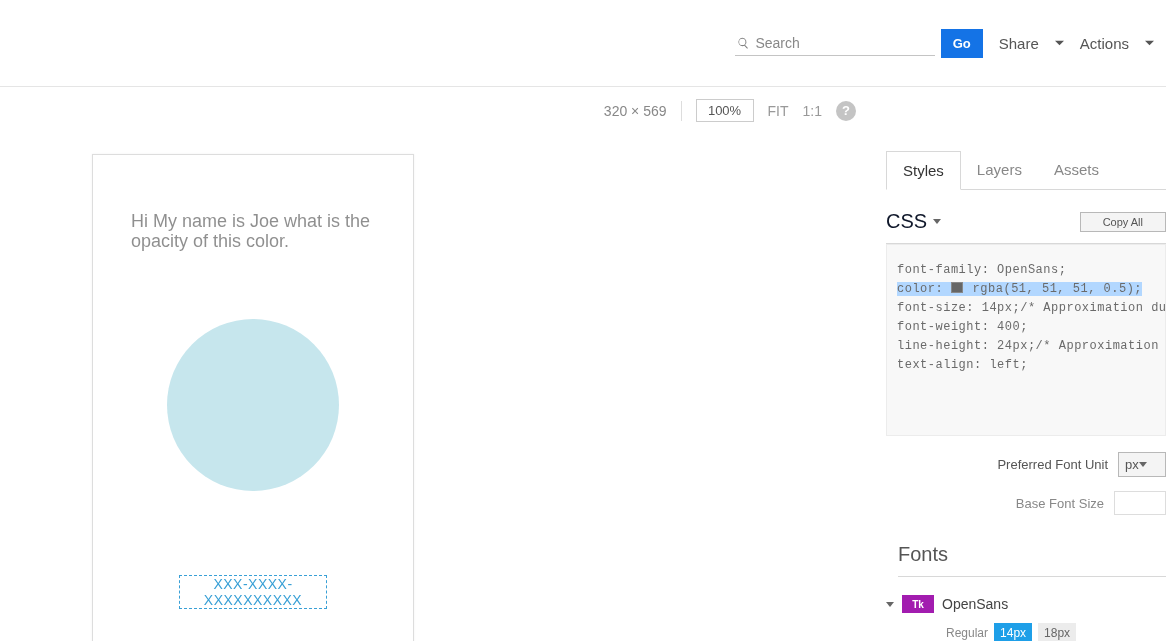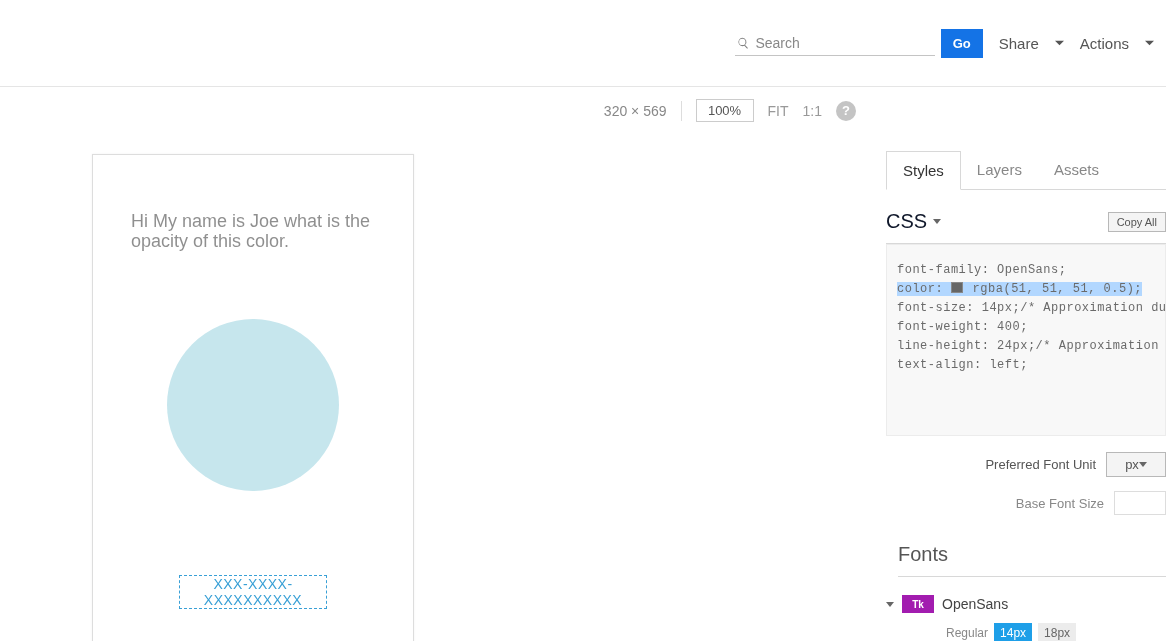--- a/index.html
+++ b/index.html
@@ -23,26 +23,26 @@
   .artboard { width: 322px; height: 490px; border: 1px solid #ddd; box-shadow: 0 0 2px rgba(0,0,0,0.06); padding: 56px 38px 0 38px; }
   .intro-text { font-size: 18px; line-height: 1.12; color: rgba(51,51,51,0.55); }
   .circle { width: 172px; height: 172px; border-radius: 50%; background: #c6e6ed; margin: 68px auto 0 auto; }
   .xxx-text { margin-top: 84px; text-align: center; font-size: 14px; letter-spacing: 0.5px; color: #39a0d6; border: 1px dashed #39a0d6; width: 148px; margin-left: auto; margin-right: auto; padding: 0 1px; }
   .side-panel { width: 280px; padding-top: 17px; }
   .tabs { display: flex; border-bottom: 1px solid #d8d8d8; }
   .tab { padding: 10px 16px; color: #888; font-size: 15px; cursor: pointer; }
   .tab.active { color: #333; border: 1px solid #d8d8d8; border-bottom: 1px solid #fff; margin-bottom: -1px; background: #fff; }
   .css-header { display: flex; align-items: center; justify-content: space-between; padding: 20px 0 10px 0; border-bottom: 1px solid #d8d8d8; }
   .css-label { display: flex; align-items: center; font-size: 20px; color: #0f172a; gap: 6px; }
-  .copyall-btn { border: 1px solid #b8b8b8; background: #f4f4f4; font-size: 11px; color: #555; padding: 3px 8px; cursor: pointer; }
+  .copyall-btn { border: 1px solid #b8b8b8; background: #f4f4f4; font-size: 11px; color: #555; padding: 3px 22px; cursor: pointer; }
   .css-code { background: #f8f8f8; border: 1px solid #ececec; padding: 16px 10px; font-family: "Courier New", monospace; font-size: 12px; line-height: 19px; color: #6a6a6a; white-space: nowrap; overflow: hidden; height: 192px; letter-spacing: 0.5px; }
   .css-code .sel { background: #b2d7ff; }
   .sw { display: inline-block; width: 12px; height: 11px; background: #666; border: 1px solid #888; vertical-align: -1px; margin-right: 2px; }
   .pref-row { display: flex; justify-content: flex-end; align-items: center; gap: 10px; font-size: 13px; color: #555; margin-top: 16px; }
-  .px-select { width: 60px; border: 1px solid #b8b8b8; background: #f4f4f4; display: flex; align-items: center; justify-content: center; padding: 4px 6px; font-size: 13px; color: #555; }
+  .px-select { width: 48px; border: 1px solid #b8b8b8; background: #f4f4f4; display: flex; align-items: center; justify-content: flex-start; padding: 4px 6px; font-size: 13px; color: #555; }
   .base-row { display: flex; justify-content: flex-end; align-items: center; gap: 10px; font-size: 13px; color: #888; margin-top: 14px; }
   .base-input { width: 52px; height: 24px; border: 1px solid #ddd; }
   .fonts-header { font-size: 20px; color: #555; border-bottom: 1px solid #d8d8d8; padding: 22px 0 10px 0; margin-top: 6px; margin-left: 12px; }
   .font-row { display: flex; align-items: center; gap: 8px; margin-top: 18px; font-size: 14px; color: #444; }
   .tk-icon { width: 32px; height: 18px; background: #a21caf; color: #fff; font-size: 10px; font-weight: bold; display: flex; align-items: center; justify-content: center; }
   .font-meta { display: flex; align-items: center; gap: 6px; margin: 10px 0 0 60px; font-size: 12px; color: #888; }
   .badge { padding: 3px 6px; font-size: 12px; }
   .badge.blue { background: #1e9fe8; color: #fff; }
   .badge.gray { background: #ececec; color: #666; }
   .tri-down { display: inline-block; width: 0; height: 0; border-left: 4px solid transparent; border-right: 4px solid transparent; border-top: 5px solid #666; }

